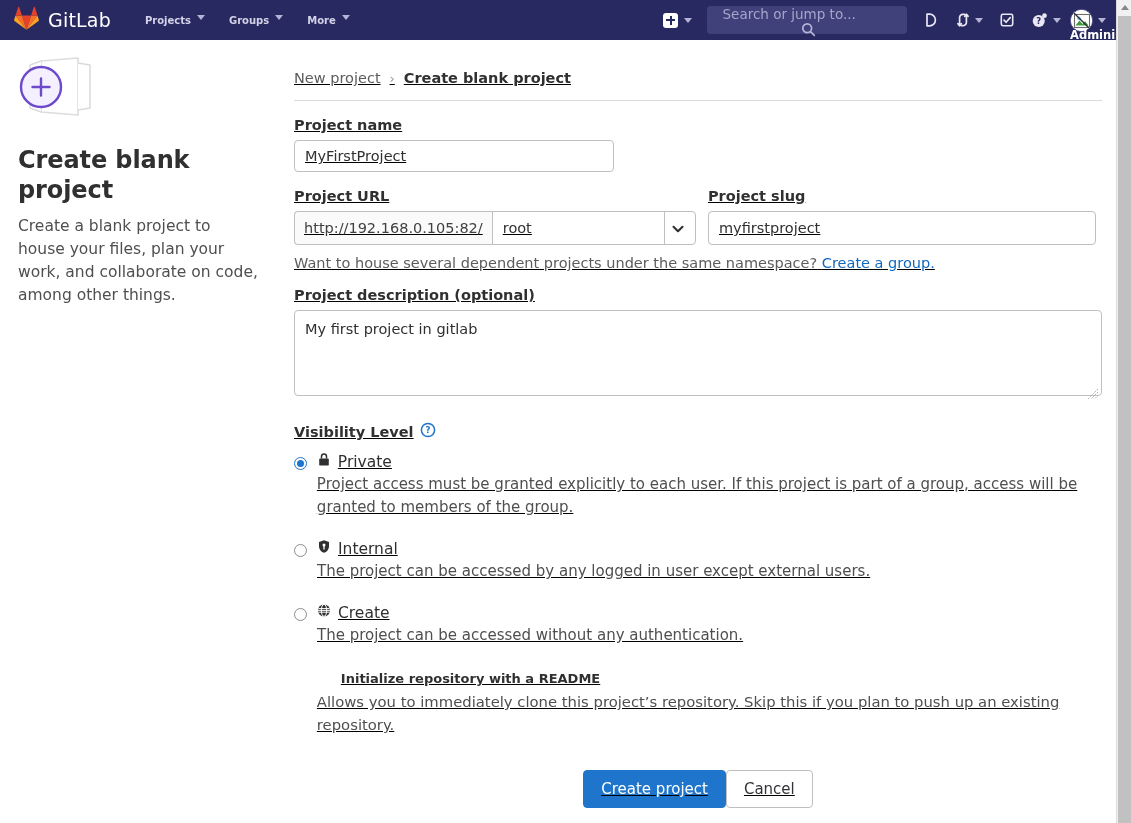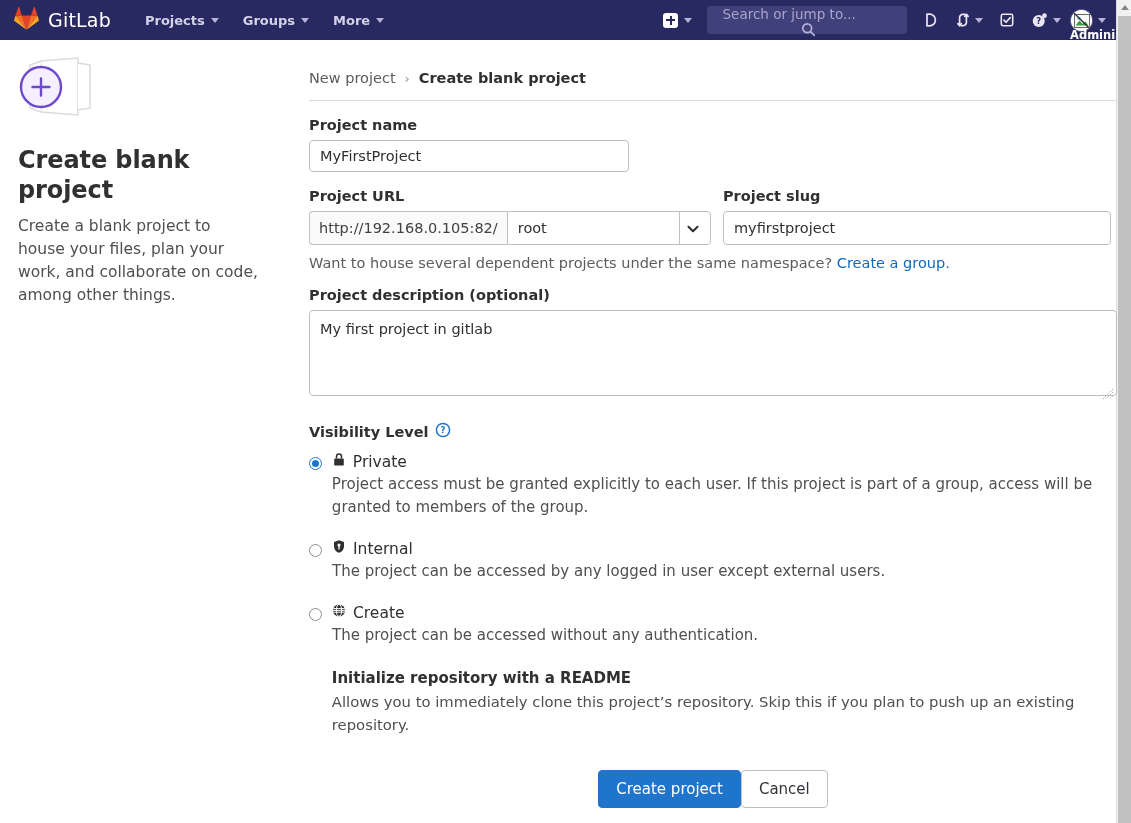--- a/index.html
+++ b/index.html
@@ -17,22 +17,22 @@
   .navbar {
     position: absolute; top:0; left:0; width: 1116px; height: 40px;
     background: #292961;
     display: flex; align-items: center;
     color: #fff;
   }
   .brand { display:flex; align-items:center; gap:9px; padding-left: 14px; padding-right: 22px; }
   .brand-text { font-size: 19px; font-weight: 400; letter-spacing: .2px; color:#fff; }
   .nav-links { display:flex; align-items:center; gap: 0px; }
   .nav-link {
-    display:flex; align-items:center; gap:6px;
-    font-size: 13px; font-weight: 600; color: #d3d2e8;
+    display:flex; gap:6px;
+    font-size: 10px; font-weight: 600; color: #d3d2e8;
     padding: 9px 12px; border-radius: 3px; cursor: pointer;
     white-space: nowrap;
   }
   .caret { width: 0; height: 0; border-left: 4px solid transparent; border-right:4px solid transparent; border-top: 5px solid #b5b3d6; display:inline-block; }
   .nav-right { margin-left: auto; display:flex; align-items:center; padding-right: 6px; gap: 2px; }
   .plus-btn {
     display:flex; align-items:center; gap:6px; padding: 6px 6px 6px 8px; border-radius:3px; cursor:pointer;
   }
   .plus-square {
     width: 15px; height: 15px; border-radius: 3px; background: #fff; position: relative;
@@ -101,21 +101,21 @@
   }
   .blank-icon { width: 90px; height: 76px; margin-bottom: 14px; }
   .aside h1 {
     margin: 0 0 10px 0; font-size: 24px; line-height: 30px; font-weight: 600; color: #303030;
     letter-spacing: -0.1px;
   }
   .aside p {
     margin: 0; font-size: 15.5px; line-height: 23px; color: #4f4f4f; max-width: 240px;
   }
 
-  .main { position:absolute; left: 309px; top: 30px; width: 808px; }
+  .main { position:absolute; left: 294px; top: 30px; width: 808px; text-decoration: underline; }
 
   .breadcrumb { display:flex; align-items:center; gap:9px; font-size: 14.5px; padding-bottom: 14px; }
   .crumb-link { color: #5c5c5c; cursor:pointer; }
   .crumb-sep { color: #999; font-size: 13px; }
   .crumb-current { color: #303030; font-weight: 700; }
   .hr { height:1px; background:#dbdbdb; width: 808px; }
 
   .field-label {
     display:block; font-size: 14.5px; font-weight: 700; color: #303030; margin: 16px 0 7px 0;
   }
@@ -185,21 +185,21 @@
     font-size: 15px; color: #4f4f4f; line-height: 23px; margin-top: 1px; max-width: 790px;
   }
   .radio-gap { height: 16px; }
 
   .cbx-row { display:flex; margin-top: 22px; }
   .cbx-col { width: 23px; padding-top: 4px; }
   .cbx {
     width: 13px; height: 13px; border-radius: 2px; background: #1f75cb; position: relative; cursor:pointer;
   }
   .cbx svg { position:absolute; top:1px; left:1px; }
-  .cbx-label { font-size: 15px; font-weight: 700; color: #303030; line-height: 19px; }
+  .cbx-label { font-size: 13px; font-weight: 700; color: #303030; line-height: 19px; margin-left: 24px; }
   .cbx-desc { font-size: 14.8px; color: #4f4f4f; line-height: 23px; margin-top: 2px; max-width: 790px; }
 
   .actions { display:flex; align-items:center; justify-content: center; margin-top: 34px; width: 808px; }
   .btn-primary {
     background:#1f75cb; color:#fff; border:1px solid #1f75cb; border-radius: 4px;
     font-size: 15px; padding: 8px 17px; cursor:pointer; font-family: inherit; line-height: 20px;
   }
   .btn-secondary {
     background:#fff; color:#333238; border:1px solid #bfbfbf; border-radius: 4px;
     font-size: 15px; padding: 8px 17px; cursor:pointer; font-family: inherit; line-height: 20px;

